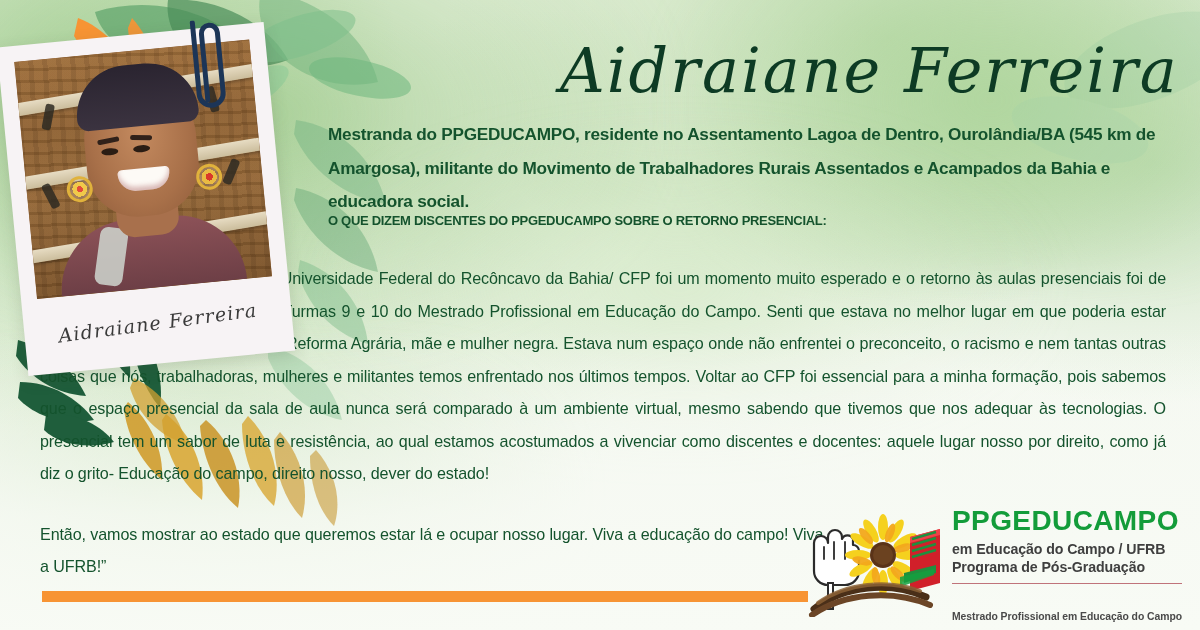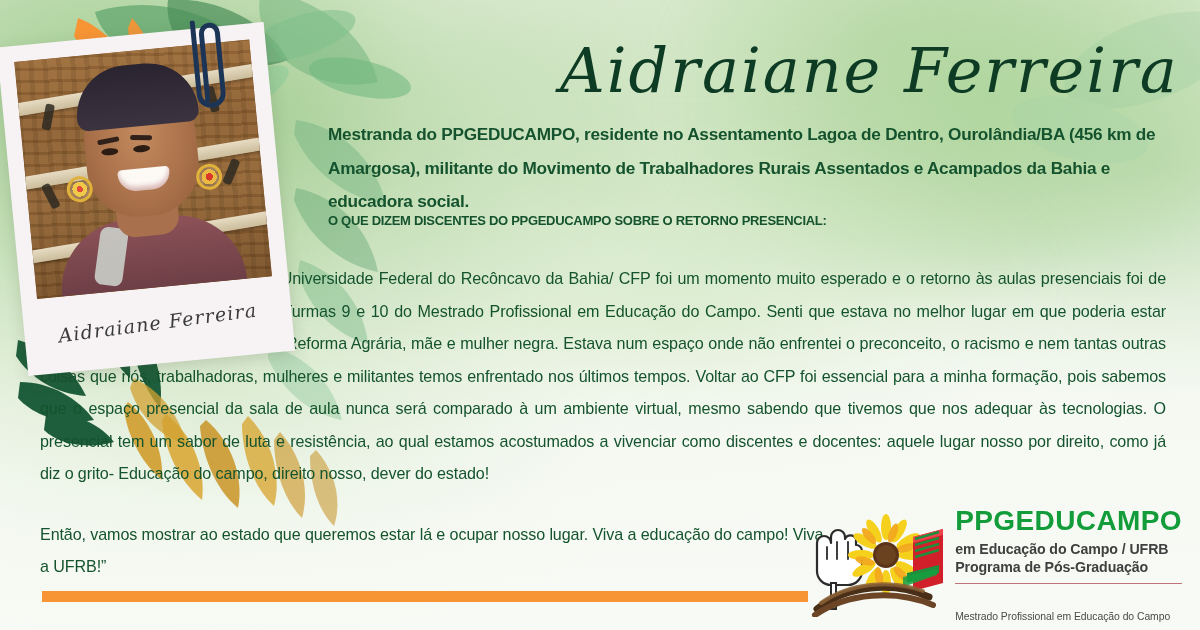--- a/index.html
+++ b/index.html
@@ -245,21 +245,21 @@
   .logo-title {
     font-size: 28px; font-weight: bold; color: #139c3a;
     letter-spacing: 0.4px; margin-bottom: 5px;
   }
   .logo-sub {
     font-size: 14.2px; font-weight: bold; color: #3f3f3f;
     line-height: 1.28; letter-spacing: -0.1px;
   }
   .logo-rule { height: 1px; background: #c0737a; margin: 6px 0 5px 0; width: 100%; }
   .logo-foot {
-    font-size: 10.4px; font-weight: normal; color: #4a4a4a; letter-spacing: -0.05px; margin-top: 28px;
+    font-size: 10.4px; font-weight: bold; color: #4a4a4a; letter-spacing: -0.05px; margin-top: 28px;
   }
 </style>
 </head>
 <body>
 
 <div class="poster">
 
   <div class="bg-base"></div>
   <div class="bg-wash-a"></div>
   <div class="bg-wash-b"></div>
@@ -356,21 +356,21 @@
       </div>
       <div class="caption">Aidraiane Ferreira</div>
     </div>
     <svg class="paperclip" viewBox="0 0 42 106">
       <path d="M9 2 L9 74 A12 12 0 0 0 33 74 L33 14 A8 8 0 0 0 17 14 L17 80" fill="none" stroke="#1c3557" stroke-width="5" stroke-linecap="round"></path>
     </svg>
   </div>
 
   <div class="headline">Aidraiane Ferreira</div>
 
-  <div class="bio">Mestranda do PPGEDUCAMPO, residente no Assentamento Lagoa de Dentro, Ourolândia/BA (456 km de Amargosa), militante do Movimento de Trabalhadores Rurais Assentados e Acampados da Bahia e educadora social.</div>
+  <div class="bio">Mestranda do PPGEDUCAMPO, residente no Assentamento Lagoa de Dentro, Ourolândia/BA (545 km de Amargosa), militante do Movimento de Trabalhadores Rurais Assentados e Acampados da Bahia e educadora social.</div>
 
   <div class="kicker">O QUE DIZEM DISCENTES DO PPGEDUCAMPO SOBRE O RETORNO PRESENCIAL:</div>
 
   <div class="quote">
     <p class="para1">“A ida a Universidade Federal do Recôncavo da Bahia/ CFP foi um momento muito esperado e o retorno às aulas presenciais foi de suma importância para mim e as Turmas 9 e 10 do Mestrado Profissional em Educação do Campo. Senti que estava no melhor lugar em que poderia estar enquanto estudante assentada da Reforma Agrária, mãe e mulher negra. Estava num espaço onde não enfrentei o preconceito, o racismo e nem tantas outras coisas que nós, trabalhadoras, mulheres e militantes temos enfrentado nos últimos tempos. Voltar ao CFP foi essencial para a minha formação, pois sabemos que o espaço presencial da sala de aula nunca será comparado à um ambiente virtual, mesmo sabendo que tivemos que nos adequar às tecnologias. O presencial tem um sabor de luta e resistência, ao qual estamos acostumados a vivenciar como discentes e docentes: aquele lugar nosso por direito, como já diz o grito- Educação do campo, direito nosso, dever do estado!</p>
     <p class="para2">Então, vamos mostrar ao estado que queremos estar lá e ocupar nosso lugar. Viva a educação do campo! Viva a UFRB!”</p>
   </div>
 
   <div class="orange-bar"></div>
 

